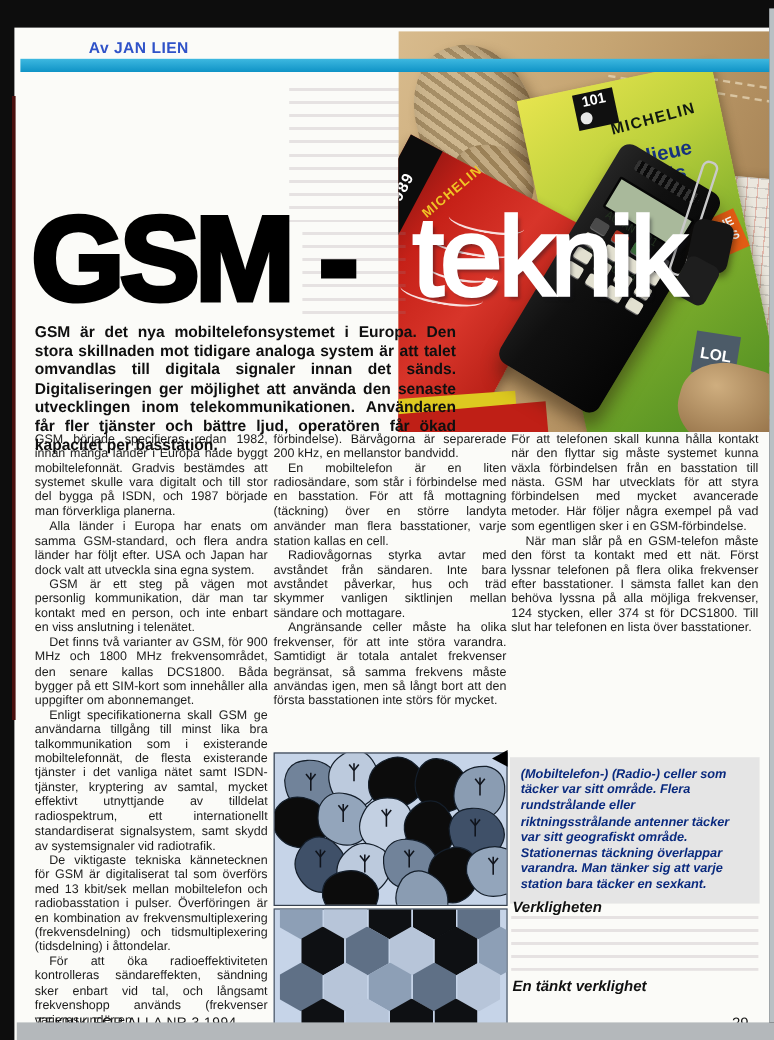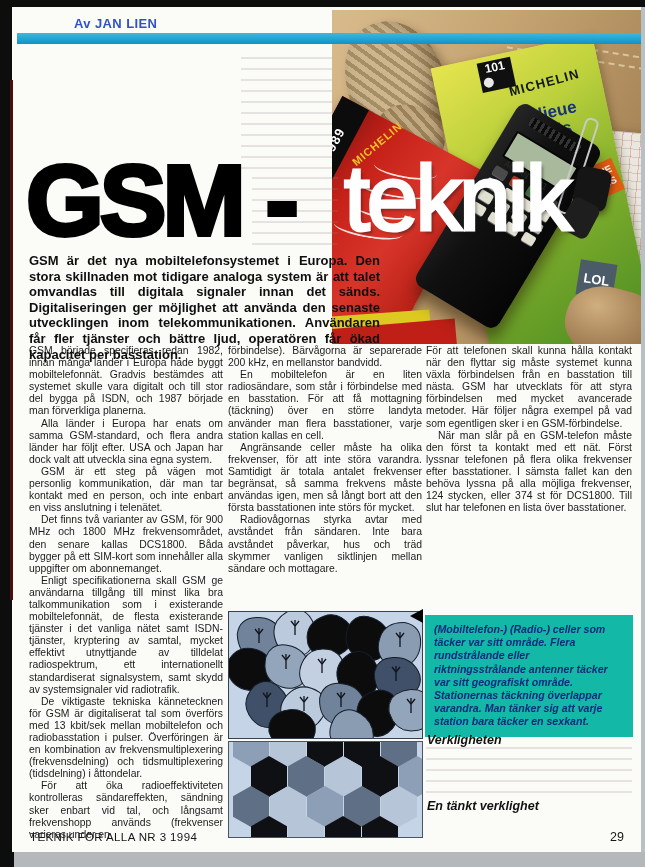--- a/index.html
+++ b/index.html
@@ -1,18 +1,18 @@
 <!DOCTYPE html>
 <html><head>
 <meta charset="utf-8">
 <style>
   html,body{margin:0;padding:0;background:#0d0d0d;width:645px;height:867px;overflow:hidden;
     font-family:"Liberation Sans", sans-serif;}
   
-  #page{position:absolute;left:12px;top:7px;width:629px;height:845px;background:#fbfbf8;}
+  #page{position:absolute;left:12px;top:23px;width:629px;height:845px;background:#fbfbf8;}
   #edge-right{position:absolute;left:641px;top:7px;width:4px;height:845px;background:#b9c0c4;}
   #scanbed{position:absolute;left:14px;top:852px;width:631px;height:15px;background:#b4b8bb;}
   #spine{position:absolute;left:10px;top:80px;width:3px;height:520px;background:#4a0f0e;}
 
   
   .byline{position:absolute;left:62px;top:9px;font-weight:bold;font-size:13px;color:#2f52c8;letter-spacing:.4px;}
   .cyanbar{position:absolute;left:5px;top:26px;width:624px;height:11px;z-index:5;
     background:linear-gradient(#3db8e0,#0f93c6);}
 
   
@@ -46,21 +46,21 @@
     border-right:13px solid #000;border-top:7px solid transparent;border-bottom:7px solid transparent;}
   .diagram2{position:absolute;left:216px;top:734px;width:193px;height:95px;background:#c6d4e8;
     border:1px solid #4a5563;overflow:hidden;}
   .hex{position:absolute;width:36px;height:41px;
     clip-path:polygon(50% 0,100% 25%,100% 75%,50% 100%,0 75%,0 25%);}
   .hex.black{background:#0e1013;} .hex.dark{background:#5f7086;}
   .hex.mid{background:#8d9fb6;} .hex.light{background:#b7c5d9;}
 
   
   .caption-box{position:absolute;left:413px;top:608px;width:208px;box-sizing:border-box;
-    padding:8px 9px;background:#14b8a6;color:#0a2a7e;font-style:italic;font-weight:bold;
+    padding:8px 9px;background:#e5e5e5;color:#0a2a7e;font-style:italic;font-weight:bold;
     font-size:10.6px;line-height:13.2px;}
   .maplabel{position:absolute;font-weight:bold;font-style:italic;font-size:12.5px;color:#111;}
   .label-real{left:415px;top:726px;} .label-imag{left:415px;top:792px;}
 
   
   .footer-left{position:absolute;left:18px;top:824px;font-size:11.5px;letter-spacing:.4px;color:#161616;}
   .page-num{position:absolute;left:598px;top:823px;font-size:12.5px;color:#161616;}
 
   
   .ghost{position:absolute;background:repeating-linear-gradient(180deg,
@@ -238,22 +238,22 @@
     <p>Alla länder i Europa har enats om samma GSM-standard, och flera andra länder har följt efter. USA och Japan har dock valt att utveckla sina egna system.</p>
     <p>GSM är ett steg på vägen mot personlig kommunikation, där man tar kontakt med en person, och inte enbart en viss anslutning i telenätet.</p>
     <p>Det finns två varianter av GSM, för 900 MHz och 1800 MHz frekvensområdet, den senare kallas DCS1800. Båda bygger på ett SIM-kort som innehåller alla uppgifter om abonnemanget.</p>
     <p>Enligt specifikationerna skall GSM ge användarna tillgång till minst lika bra talkommunikation som i existerande mobiltelefonnät, de flesta existerande tjänster i det vanliga nätet samt ISDN-tjänster, kryptering av samtal, mycket effektivt utnyttjande av tilldelat radiospektrum, ett internationellt standardiserat signalsystem, samt skydd av systemsignaler vid radiotrafik.</p>
     <p>De viktigaste tekniska kännetecknen för GSM är digitaliserat tal som överförs med 13 kbit/sek mellan mobiltelefon och radiobasstation i pulser. Överföringen är en kombination av frekvensmultiplexering (frekvensdelning) och tidsmultiplexering (tidsdelning) i åttondelar.</p>
     <p>För att öka radioeffektiviteten kontrolleras sändareffekten, sändning sker enbart vid tal, och långsamt frekvenshopp används (frekvenser varieras under en</p>
   </div>
   <div class="col col2">
     <p>förbindelse). Bärvågorna är separerade 200 kHz, en mellanstor bandvidd.</p>
     <p>En mobiltelefon är en liten radiosändare, som står i förbindelse med en basstation. För att få mottagning (täckning) över en större landyta använder man flera basstationer, varje station kallas en cell.</p>
+    <p>Radiovågornas styrka avtar med avståndet från sändaren. Inte bara avståndet påverkar, hus och träd skymmer vanligen siktlinjen mellan sändare och mottagare.</p>
     <p>Angränsande celler måste ha olika frekvenser, för att inte störa varandra. Samtidigt är totala antalet frekvenser begränsat, så samma frekvens måste användas igen, men så långt bort att den första basstationen inte störs för mycket.</p>
-    <p>Radiovågornas styrka avtar med avståndet från sändaren. Inte bara avståndet påverkar, hus och träd skymmer vanligen siktlinjen mellan sändare och mottagare.</p>
   </div>
   <div class="col col3">
     <p>För att telefonen skall kunna hålla kontakt när den flyttar sig måste systemet kunna växla förbindelsen från en basstation till nästa. GSM har utvecklats för att styra förbindelsen med mycket avancerade metoder. Här följer några exempel på vad som egentligen sker i en GSM-förbindelse.</p>
     <p>När man slår på en GSM-telefon måste den först ta kontakt med ett nät. Först lyssnar telefonen på flera olika frekvenser efter basstationer. I sämsta fallet kan den behöva lyssna på alla möjliga frekvenser, 124 stycken, eller 374 st för DCS1800. Till slut har telefonen en lista över basstationer.</p>
   </div>
 
   <div class="diagram1">
     <svg width="193" height="126" viewBox="0 0 193 126">
       <defs>
         <path id="cellblob" d="M-22,2 Q-24,-14 -8,-19 Q8,-24 19,-13 Q28,-4 22,9 Q16,21 0,21 Q-16,21 -22,2 Z"></path>

